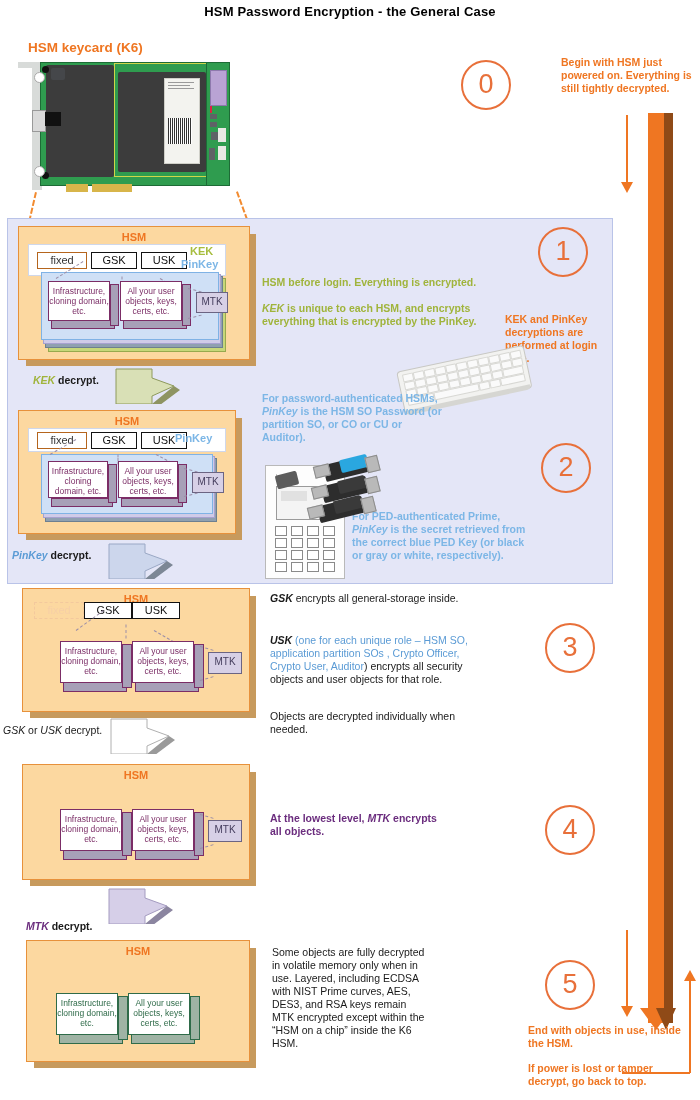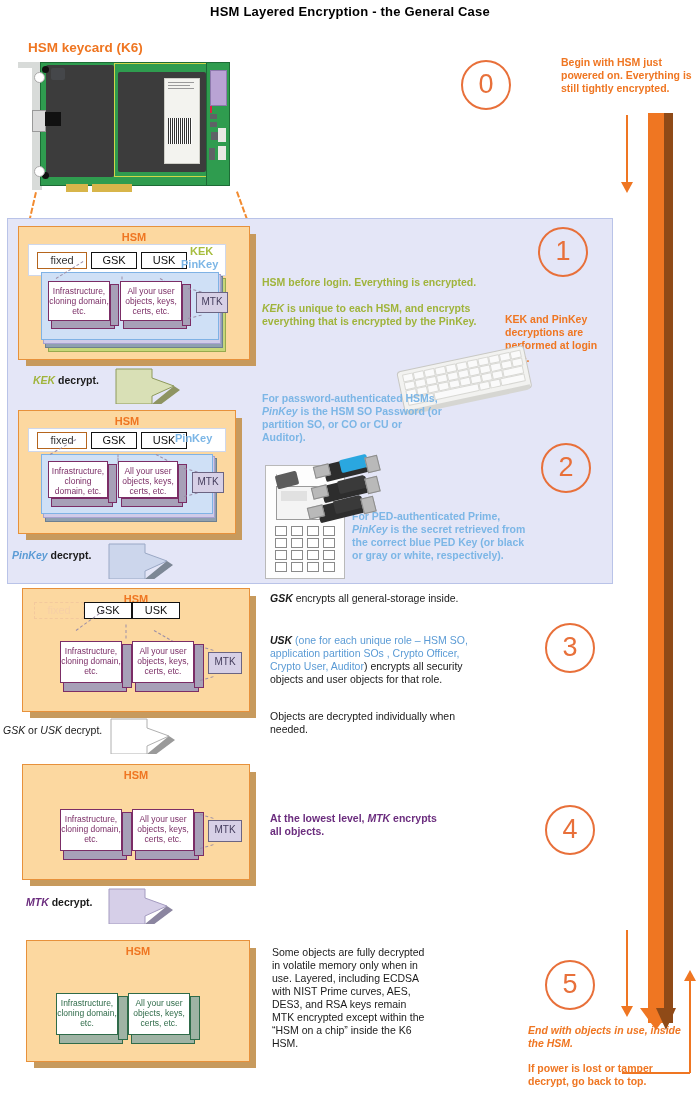--- a/index.html
+++ b/index.html
@@ -137,21 +137,21 @@
   .pedkey{position:absolute;}
   .pk-body{position:absolute;background:#2d2d2d;border-radius:2px;}
   .pk-cap-blue{position:absolute;background:#2aa7e0;border-radius:2px;}
   .pk-cap-dark{position:absolute;background:#3a3a3a;border-radius:2px;}
   .pk-usb{position:absolute;background:#b9b9b9;border:1px solid #8d8d8d;}
   .pk-gray{position:absolute;background:#5c5c5c;border-radius:2px;}
 </style>
 </head>
 <body>
 
-<div class="abs" id="title">HSM Layered Encryption - the General Case</div>
+<div class="abs" id="title">HSM Password Encryption - the General Case</div>
 
 <div class="abs" id="keycard-label">HSM keycard (K6)</div>
 
 <div class="abs" id="keycard">
 
   <div class="kc-bracket" style="left:0;top:4px;width:24px;height:6px;"></div>
   <div class="kc-bracket" style="left:14px;top:4px;width:10px;height:128px;"></div>
 
   <div class="kc-pcb" style="left:22px;top:4px;width:188px;height:122px;"></div>
 
@@ -456,21 +456,21 @@
   <div class="dashv" style="left:178px;top:50px;width:14px;transform:rotate(16deg);"></div>
   <div class="dashv" style="left:178px;top:84px;width:14px;transform:rotate(-16deg);"></div>
 </div>
 
 <div class="abs" style="left:103px;top:888px;width:75px;height:36px;">
   <svg width="75" height="36" viewBox="0 0 75 36">
     <polygon points="6,1 42,1 42,10 64,18 42,28 42,36 6,36 6,1" fill="#d6cfe8" stroke="#a49bc0" stroke-width="1"></polygon>
     <polygon points="6,36 42,36 64,18 70,22 46,40 10,40" fill="#8b85a0"></polygon>
   </svg>
 </div>
-<div class="dec-label" style="left:26px;top:896px;">
+<div class="dec-label" style="left:26px;top:920px;">
   <i style="color:#6b2d7e;">MTK</i><span> decrypt.</span>
 </div>
 
 <div class="txt t-purple" style="left:270px;top:812px;width:180px;">
   <span>At the lowest level, </span><i>MTK</i><span> encrypts all objects.</span>
 </div>
 
 <div class="abs" style="left:26px;top:940px;width:222px;height:120px;">
   <div class="hsm-shadow-r" style="left:222px;top:8px;width:8px;height:120px;"></div>
   <div class="hsm-shadow-b" style="left:8px;top:120px;width:222px;height:8px;"></div>
@@ -489,31 +489,31 @@
 
 <div class="txt t-black" style="left:272px;top:946px;width:155px;">Some objects are fully decrypted in volatile memory only when in use. Layered, including ECDSA with NIST Prime curves, AES, DES3, and RSA keys remain MTK encrypted except within the “HSM on a chip” inside the K6 HSM.</div>
 
 <div class="step abs" style="left:461px;top:60px;">0</div>
 <div class="step abs" style="left:538px;top:227px;">1</div>
 <div class="step abs" style="left:541px;top:443px;">2</div>
 <div class="step abs" style="left:545px;top:623px;">3</div>
 <div class="step abs" style="left:545px;top:805px;">4</div>
 <div class="step abs" style="left:545px;top:960px;">5</div>
 
-<div class="txt t-orange" style="left:561px;top:56px;width:135px;">Begin with HSM just powered on. Everything is still tightly encrypted.</div>
+<div class="txt t-orange" style="left:561px;top:56px;width:135px;">Begin with HSM just powered on. Everything is still tightly decrypted.</div>
 
 <div class="thinarrow" style="left:626px;top:115px;height:75px;"></div>
 <div class="thinarrow-head" style="left:621px;top:182px;"></div>
 
 <div id="bigbar"></div>
 <div id="bigbar-shadow"></div>
 <div id="bigbar-tip"></div>
 <div id="bigbar-tip2"></div>
 
 <div class="thinarrow" style="left:626px;top:930px;height:82px;"></div>
 <div class="thinarrow-head" style="left:621px;top:1006px;"></div>
 
 <div class="hline" style="left:622px;top:1072px;width:68px;"></div>
 <div class="thinarrow" style="left:689px;top:978px;height:95px;"></div>
 <div class="thinarrow-head-up" style="left:684px;top:970px;"></div>
 
-<div class="txt t-orange" style="left:528px;top:1024px;width:165px;font-style:italic;">End with objects  in use, inside the HSM.</div>
+<div class="txt t-orange" style="left:528px;top:1024px;width:165px;">End with objects  in use, inside the HSM.</div>
 <div class="txt t-orange" style="left:528px;top:1062px;width:160px;">If power is lost or tamper decrypt, go back to top.</div>
 
 </body></html>

